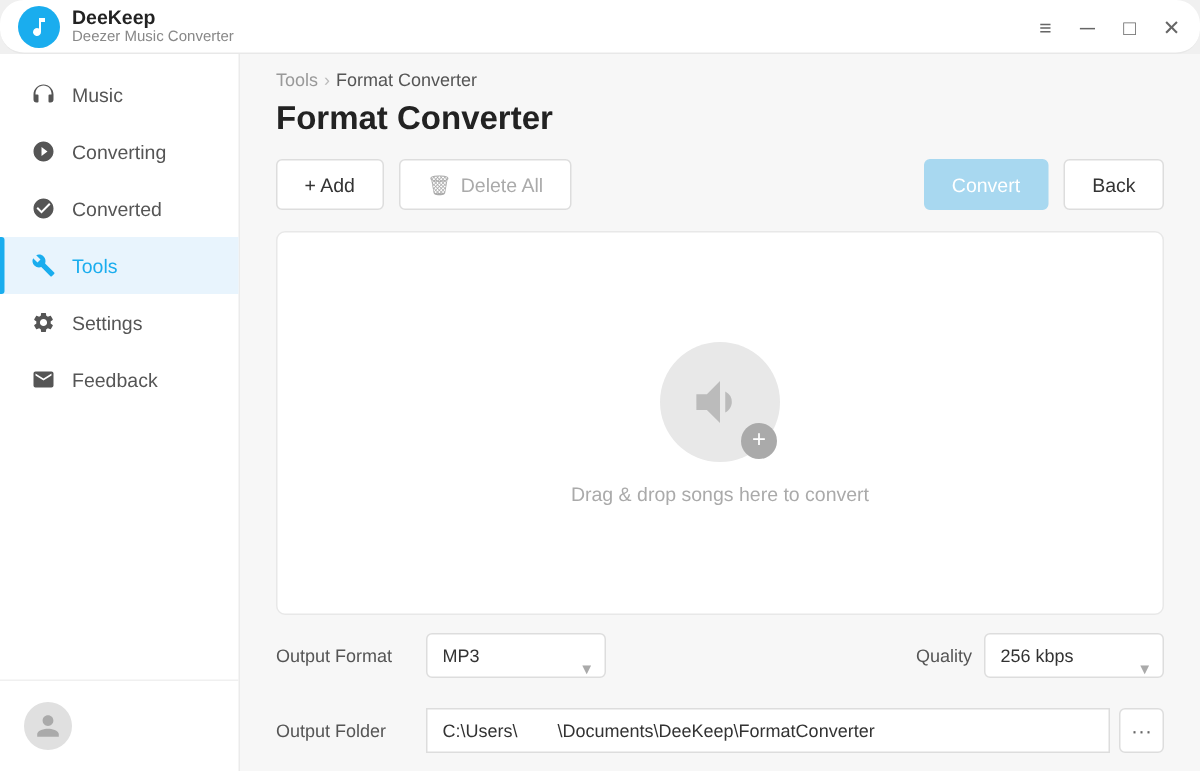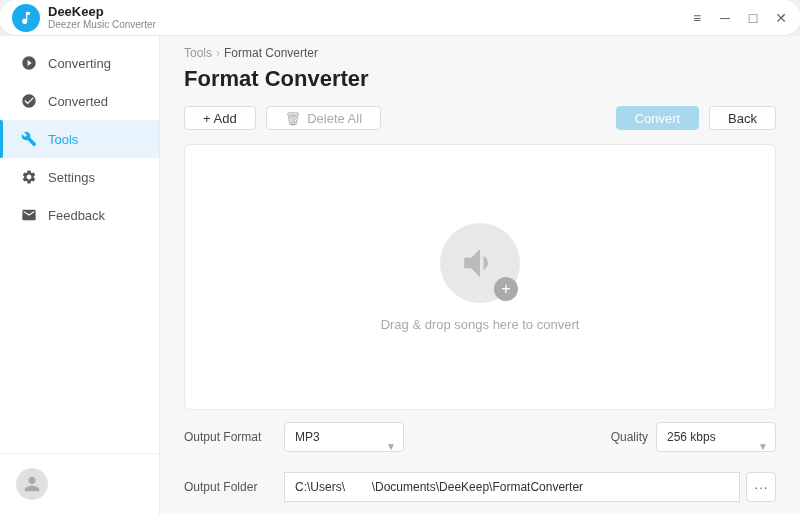--- a/index.html
+++ b/index.html
@@ -194,21 +194,21 @@
     }
 
     
     .toolbar {
       display: flex;
       align-items: center;
       gap: 10px;
       padding: 0 24px 14px;
     }
     .btn {
-      height: 24px;
+      height: 34px;
       padding: 0 18px;
       border-radius: 4px;
       border: 1px solid #ddd;
       background: #fff;
       font-size: 13px;
       color: #333;
       cursor: pointer;
       display: flex;
       align-items: center;
       gap: 6px;
@@ -388,20 +388,28 @@
     <div class="title-btn">□</div>
     <div class="title-btn">✕</div>
   </div>
 </div>
 
 <div class="app-body">
 
   <div class="sidebar">
     <nav class="sidebar-nav">
 
+      <div class="nav-item">
+        <div class="nav-icon">
+          <svg viewBox="0 0 24 24" fill="currentColor">
+              <path d="M12 2C6.48 2 2 6.48 2 12v5a3 3 0 0 0 3 3h1a1 1 0 0 0 1-1v-6a1 1 0 0 0-1-1H4v-1c0-4.41 3.59-8 8-8s8 3.59 8 8v1h-2a1 1 0 0 0-1 1v6a1 1 0 0 0 1 1h1a3 3 0 0 0 3-3v-5c0-5.52-4.48-10-10-10z"></path>
+            </svg>
+        </div>
+        <span>Music</span>
+      </div>
 
       <div class="nav-item">
         <div class="nav-icon">
           <svg viewBox="0 0 24 24" fill="currentColor">
               <path d="M12 2C6.48 2 2 6.48 2 12s4.48 10 10 10 10-4.48 10-10S17.52 2 12 2zm-2 14.5v-9l6 4.5-6 4.5z"></path>
             </svg>
         </div>
         <span>Converting</span>
       </div>
 

